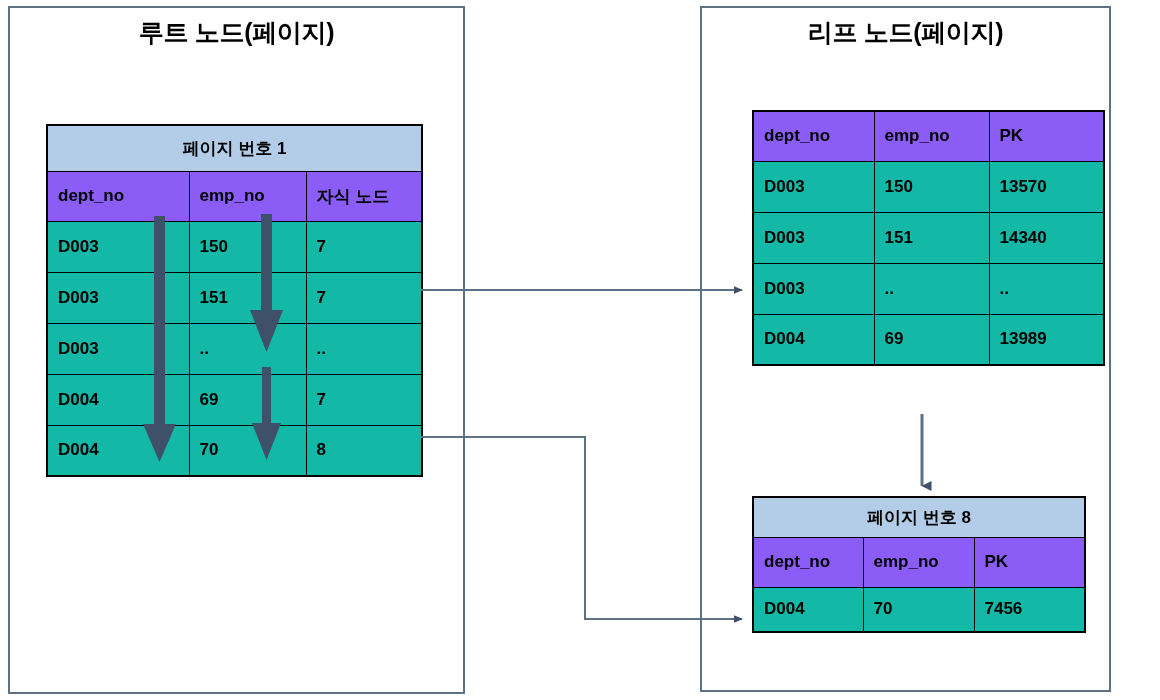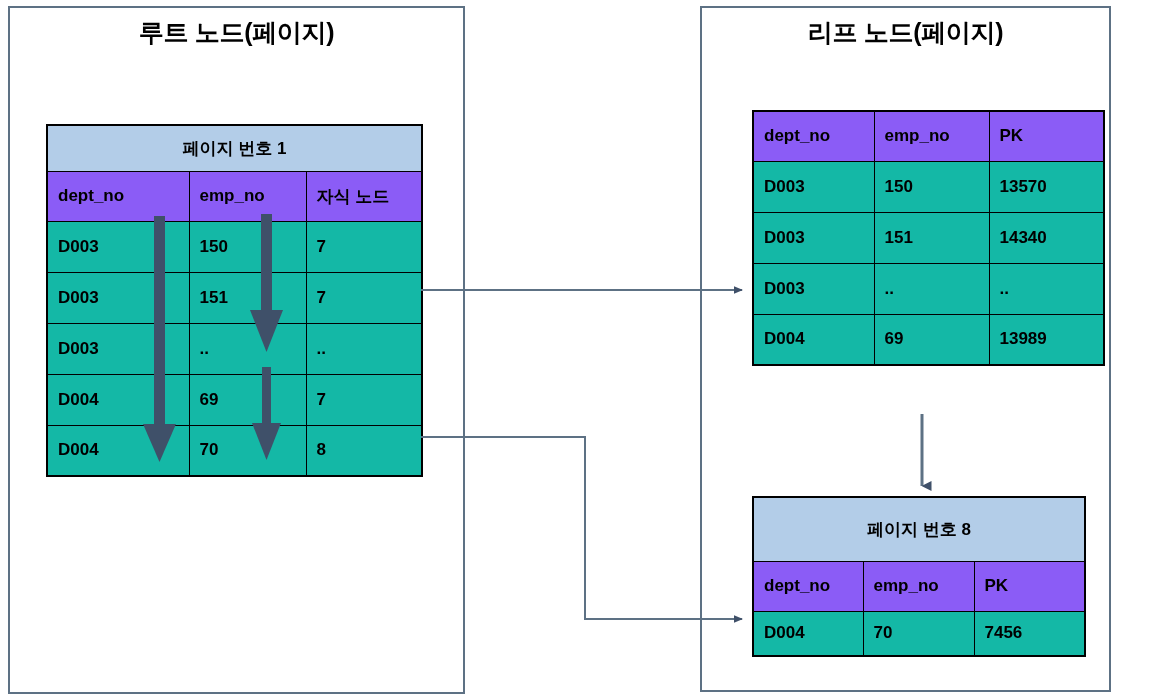--- a/index.html
+++ b/index.html
@@ -80,21 +80,21 @@
   #page7-table col.c1 { width: 121px; }
   #page7-table col.c2 { width: 115px; }
   #page7-table col.c3 { width: 115px; }
 
   
   #page8-table { left: 752px; top: 496px; width: 332px; }
   #page8-table col.c1 { width: 110px; }
   #page8-table col.c2 { width: 111px; }
   #page8-table col.c3 { width: 111px; }
   #page8-table .data-cell { height: 45px; }
-  #page8-table .page-title-cell { height: 64px; text-align: center; }
+  #page8-table .page-title-cell { height: 40px; text-align: center; }
 
   
   .overlay {
     position: absolute;
     left: 0;
     top: 0;
     width: 1160px;
     height: 700px;
     pointer-events: none;
   }

